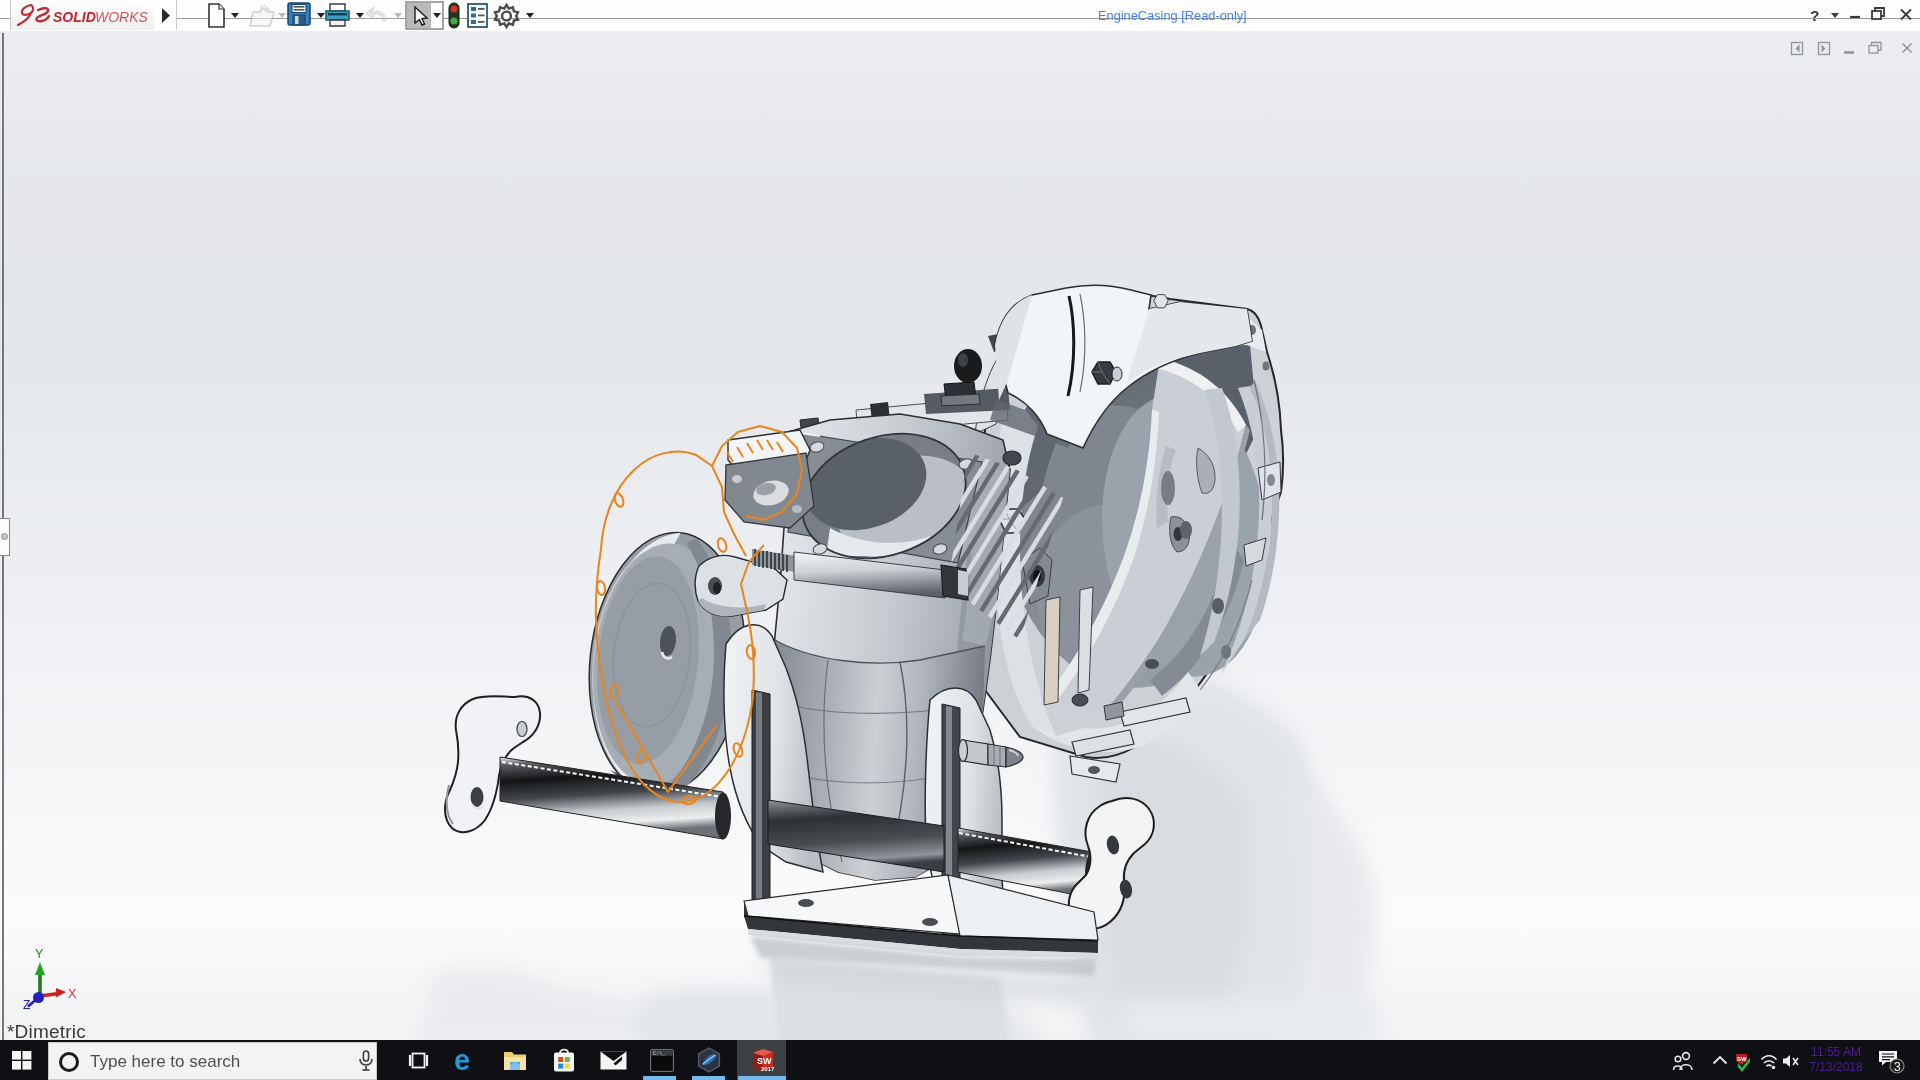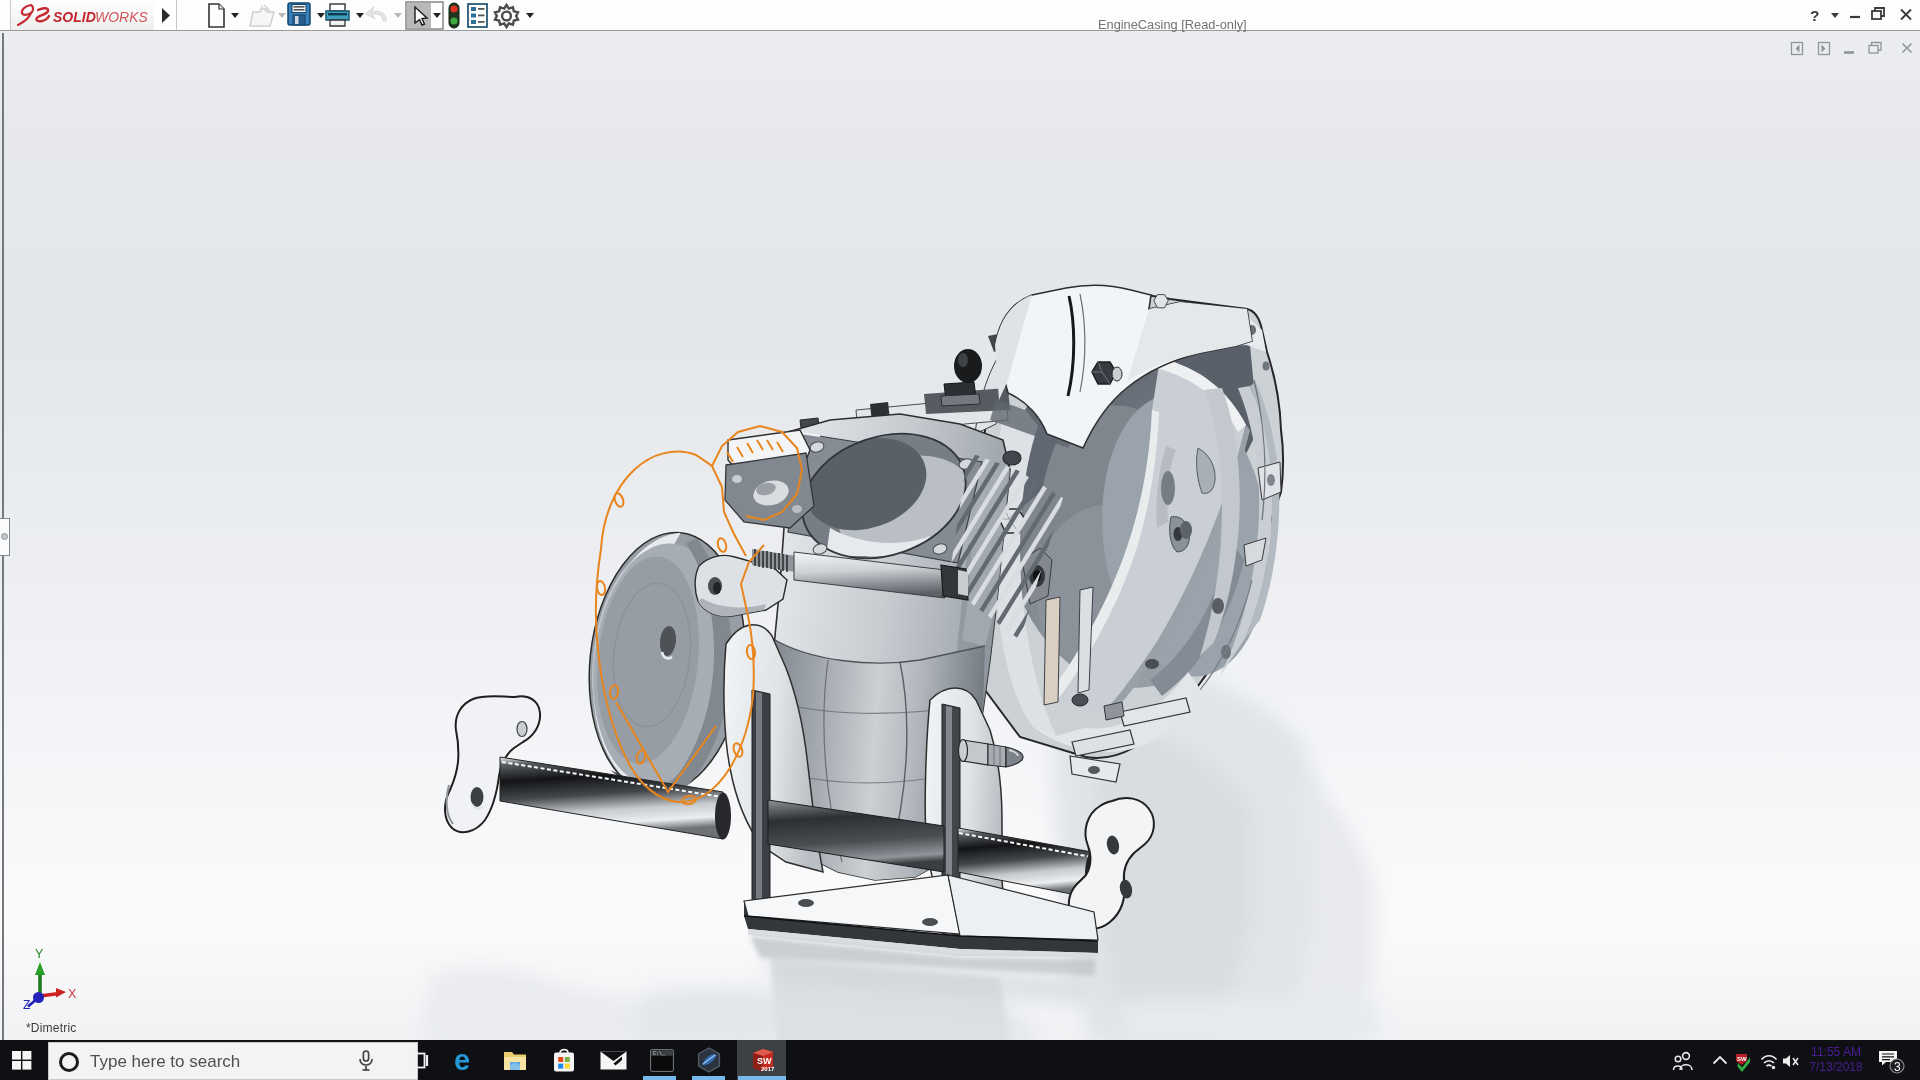--- a/index.html
+++ b/index.html
@@ -1,33 +1,33 @@
 <!DOCTYPE html>
 <html><head>
 <meta charset="utf-8">
 <style>
   html,body{margin:0;padding:0;width:1920px;height:1080px;overflow:hidden;
     font-family:"Liberation Sans", sans-serif;background:#fff;}
   .abs{position:absolute;}
-  #titlebar{position:absolute;left:0;top:0;width:1920px;height:31px;background:#fdfdfd;border-bottom:1px solid #999;box-sizing:border-box;}
+  #titlebar{position:absolute;left:0;top:0;width:1920px;height:19px;background:#fdfdfd;border-bottom:1px solid #999;box-sizing:border-box;}
   #logobox{position:absolute;left:10px;top:0;width:144px;height:30px;background:linear-gradient(180deg,#ffffff,#edf0ed);border-left:1px solid #c9c9c9;border-right:1px solid #c9c9c9;}
   #arrowbox{position:absolute;left:154px;top:0;width:22px;height:30px;background:#ffffff;border-right:1px solid #c9c9c9;}
   #viewport{position:absolute;left:0;top:31px;width:1920px;height:1009px;
     background:linear-gradient(180deg,#ebedf0 0%,#e6e8ec 12%,#e4e7ea 30%,#eceef1 52%,#f5f6f8 74%,#fbfbfc 88%,#f1f2f4 100%);}
   #vpline{position:absolute;left:2px;top:33px;width:2px;height:1007px;background:#74787d;}
   #lefttab{position:absolute;left:0px;top:518px;width:10px;height:38px;background:#fafbfb;border:1px solid #85898e;border-left:none;box-sizing:border-box;}
   #lefttab .dot{position:absolute;left:1px;top:14px;width:7px;height:7px;border-radius:50%;background:#c3c7cb;border:1px solid #8b8f94;box-sizing:border-box;}
-  #dimetric{position:absolute;left:26px;top:1021px;font-size:12px;color:#3a3a3a;letter-spacing:0.2px;}
+  #dimetric{position:absolute;left:7px;top:1021px;font-size:19px;color:#3a3a3a;letter-spacing:0.2px;}
   #taskbar{position:absolute;left:0;top:1040px;width:1920px;height:40px;background:#0f1013;}
   #swtile{position:absolute;left:737px;top:1040px;width:49px;height:40px;background:#3e4144;}
   .ul{position:absolute;top:1076px;height:4px;background:#76b9ed;}
-  #searchbox{position:absolute;left:48px;top:1042px;width:370px;height:38px;background:#f3f3f3;border:1px solid #c9c9c9;box-sizing:border-box;}
+  #searchbox{position:absolute;left:48px;top:1042px;width:329px;height:38px;background:#f3f3f3;border:1px solid #c9c9c9;box-sizing:border-box;}
   #searchbox .ring{position:absolute;left:10px;top:9px;width:14px;height:14px;border-radius:50%;border:3.5px solid #1b1b1b;}
   #searchbox .stext{position:absolute;left:41px;top:9px;font-size:17px;color:#4f4f4f;}
-  #title{position:absolute;left:1098px;top:17px;font-size:12.8px;color:#737373;}
+  #title{position:absolute;left:1098px;top:8px;font-size:12.8px;color:#3b82f6;}
   #clock{position:absolute;left:1786px;top:1045px;width:100px;text-align:center;color:#4c1d95;font-size:12px;line-height:15px;}
 </style>
 </head>
 <body>
 <div id="viewport"></div>
 <div id="vpline"></div>
 <div id="lefttab">
     <div class="dot"></div>
   </div>
 <div id="dimetric">*Dimetric</div>

